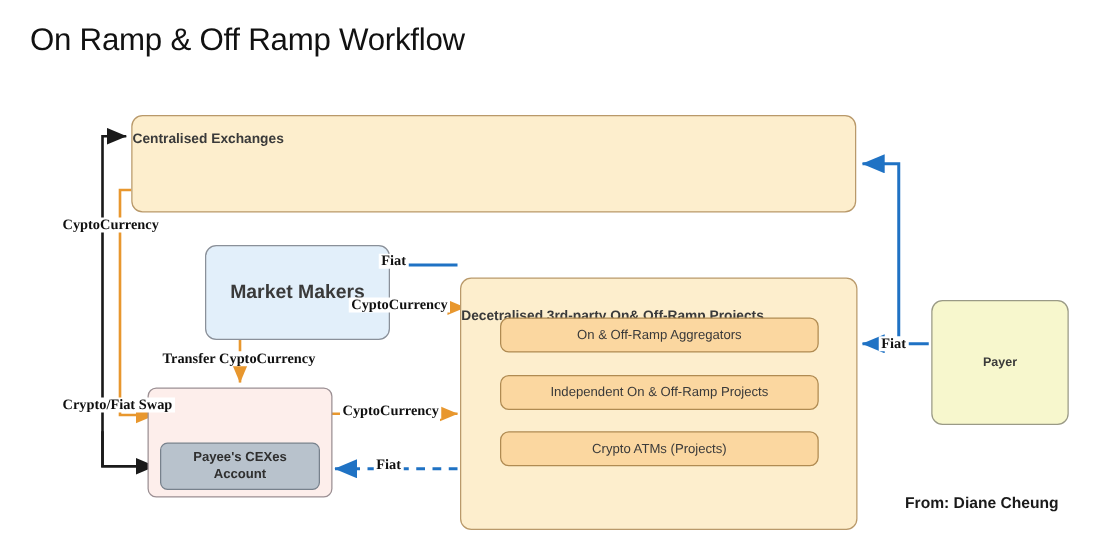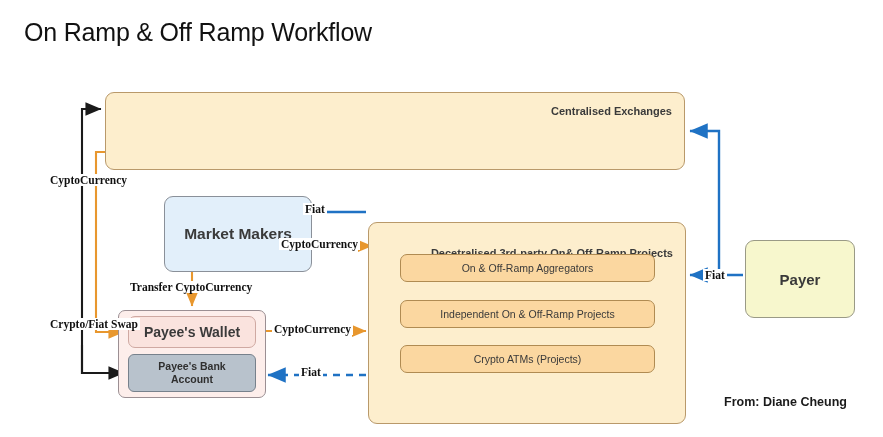--- a/index.html
+++ b/index.html
@@ -18,21 +18,21 @@
     letter-spacing:-0.2px;white-space:nowrap;
   }
 
   
   .box{position:absolute;box-sizing:border-box;border-radius:8px;
        display:flex;align-items:center;justify-content:center;text-align:center;}
 
   .grp-title{
     position:absolute;left:0;right:12px;
     font-size:11px;font-weight:bold;color:#3a3a3a;
-    text-align:right;white-space:nowrap;
+    text-align:left;white-space:nowrap;
   }
 
   
   #cex-group{left:105px;top:92px;width:580px;height:78px;
              background:#fdeecd;border:1.4px solid #b9996a;border-radius:9px;}
   #cex-group-title{top:12px;}
   #cex-item{left:163px;top:128px;width:472px;height:30px;
             background:#fbd89b;border:1.4px solid #b08b52;border-radius:7px;
             font-size:11.5px;color:#3a3a3a;}
 
@@ -56,23 +56,23 @@
              background:#fdeecd;border:1.4px solid #b9996a;border-radius:9px;margin-top:32px;}
   #dec-group-title{top:24px;}
   .dec-item{left:400px;width:255px;height:28px;
             background:#fbd7a0;border:1.4px solid #b08b52;border-radius:7px;
             font-size:10.5px;color:#3a3a3a;}
   #dec-item-0{top:254px;}
   #dec-item-1{top:300px;}
   #dec-item-2{top:345px;}
 
   
-  #payer{left:745px;top:240px;width:110px;height:78px;
+  #payer{left:745px;top:240px;width:110px;height:100px;
          background:#f7f7cd;border:1.4px solid #9a9a86;border-radius:9px;
-         font-size:15px;font-weight:bold;color:#3a3a3a;}
+         font-size:10px;font-weight:bold;color:#3a3a3a;}
 
   
   .credit{
     position:absolute;left:724px;top:395px;
     font-size:12.5px;font-weight:bold;color:#1a1a1a;white-space:nowrap;
   }
 
   
   .elabel{
     position:absolute;font-family:"Liberation Serif", serif;
@@ -132,24 +132,23 @@
     <path d="M719,275 L719,131 L690,131" fill="none" stroke="#1f72c4" stroke-width="2.4" marker-end="url(#ah-blue)"></path>
   </svg>
 
   <div class="box" id="cex-group">
     <div class="grp-title" id="cex-group-title">Centralised Exchanges</div>
   </div>
 
   <div class="box" id="market-makers">Market Makers</div>
 
   <div class="box" id="payee-group"></div>
-  <div class="box" id="payee-wallet">Payee's Wallet</div>
   <div class="box" id="payee-bank">
     <div>
-      <span>Payee's Bank</span><br>
+      <span>Payee's CEXes</span><br>
       <span>Account</span>
     </div>
   </div>
 
   <div class="box" id="dec-group">
     <div class="grp-title" id="dec-group-title">Decetralised 3rd-party On&amp; Off-Ramp Projects</div>
   </div>
   <div class="box dec-item" id="dec-item-0">On &amp; Off-Ramp Aggregators</div>
   <div class="box dec-item" id="dec-item-1">Independent On &amp; Off-Ramp Projects</div>
   <div class="box dec-item" id="dec-item-2">Crypto ATMs (Projects)</div>

